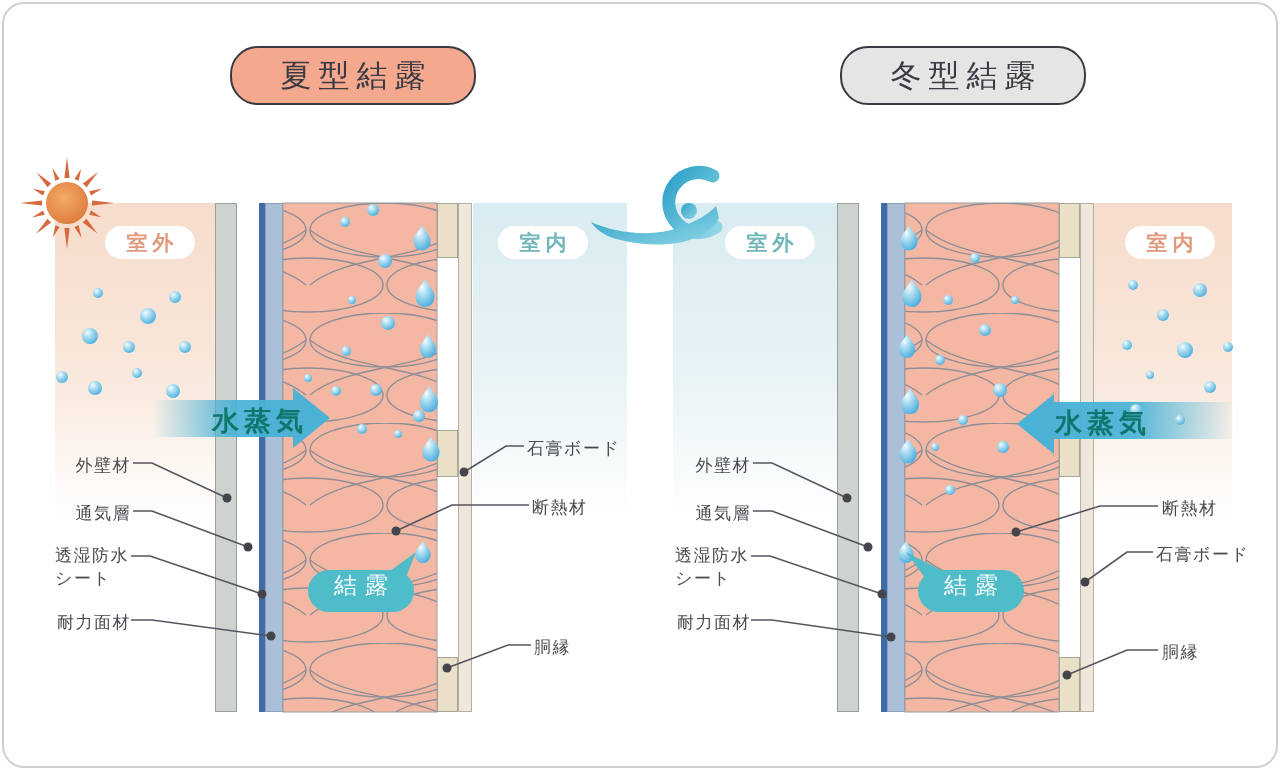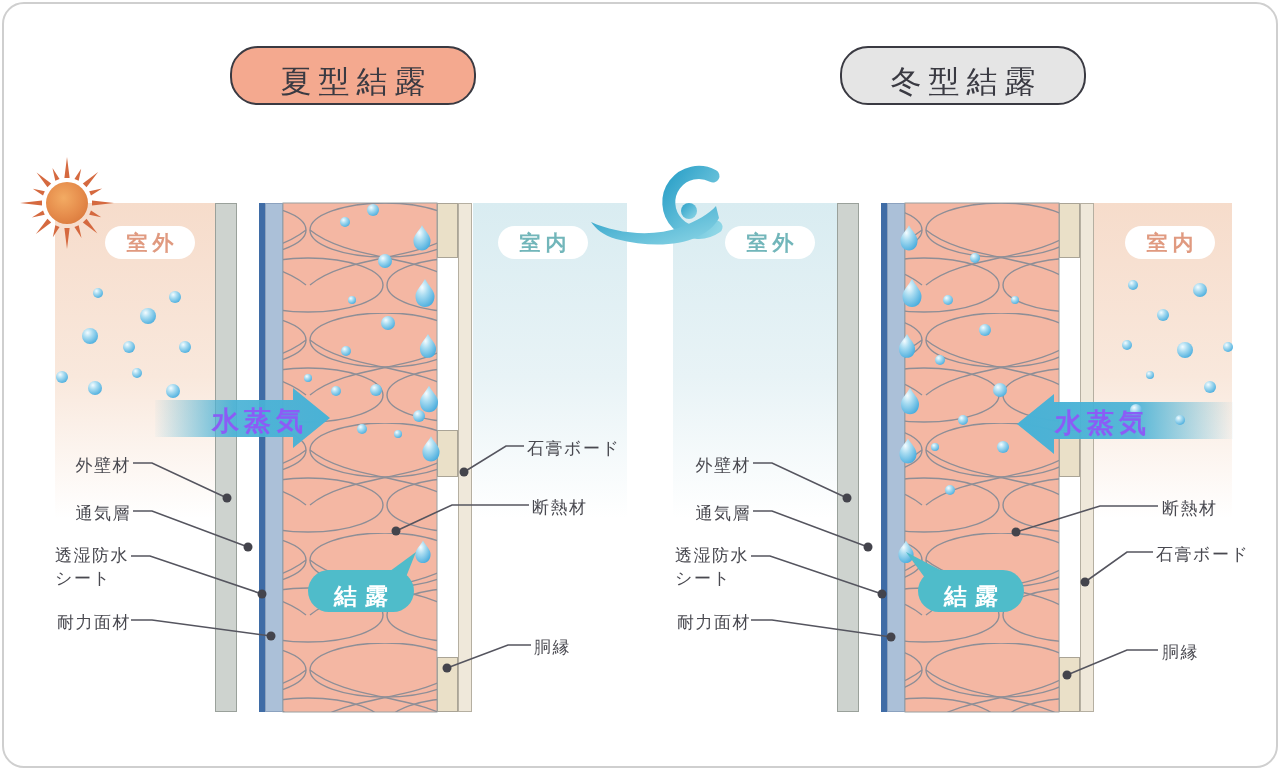--- a/index.html
+++ b/index.html
@@ -14,35 +14,35 @@
   
   .strip{top:203px;height:509px;z-index:2;box-sizing:border-box;}
   .exterior{width:22px;background:#ced3cf;border:1.5px solid #9aa19b;}
   .sheet{width:6px;background:#3f6ca6;}
   .panelboard{width:18px;background:#abc0d8;border:1px solid #8ca2bf;}
   .furring{width:21px;background:#eae0c8;border:1px solid #aaa496;z-index:2;box-sizing:border-box;position:absolute;}
   .gypsum{width:14px;background:#efe8da;border:1px solid #b5afa1;}
   
   .txt{z-index:4;}
   .badge{width:242px;height:55px;border:2.5px solid #3a3a42;border-radius:28px;
-         display:flex;align-items:flex-end;justify-content:center;
+         display:flex;align-items:center;justify-content:center;
          font-size:31px;letter-spacing:7px;color:#3a3a42;font-weight:500;text-indent:7px;}
   .badge-summer{background:#f4a98f;}
   .badge-winter{background:#e5e5e5;}
   .roompill{width:90px;height:33px;background:#ffffff;border-radius:17px;
             display:flex;align-items:center;justify-content:center;
             font-size:21px;font-weight:bold;letter-spacing:5px;text-indent:5px;}
   .warmtxt{color:#e09a80;}
   .cooltxt{color:#72b6ba;}
   .layerlabel{font-size:17px;color:#494950;letter-spacing:1.5px;line-height:23px;white-space:nowrap;}
   .lab-r{text-align:right;width:91px;}
-  .vaportxt{font-size:27px;font-weight:bold;color:#8b5cf6;letter-spacing:5px;white-space:nowrap;}
+  .vaportxt{font-size:27px;font-weight:bold;color:#0f766e;letter-spacing:5px;white-space:nowrap;}
   .bubble{width:106px;height:42px;background:#4fbcca;border-radius:21px;
-          display:flex;align-items:flex-end;justify-content:center;
-          color:#fff;font-weight:bold;font-size:23px;letter-spacing:8px;text-indent:8px;}
+          display:flex;align-items:flex-start;justify-content:center;
+          color:#fff;font-weight:normal;font-size:23px;letter-spacing:8px;text-indent:8px;}
   svg.overlay{position:absolute;left:0;top:0;z-index:3;}
 </style>
 </head>
 <body>
 
 <div class="abs frame"></div>
 
 <div class="abs bg bg-warm" style="left:55px;width:160px;"></div>
 <div class="abs bg bg-cool" style="left:473px;width:154px;"></div>
 <div class="abs bg bg-cool" style="left:673px;width:164px;"></div>

